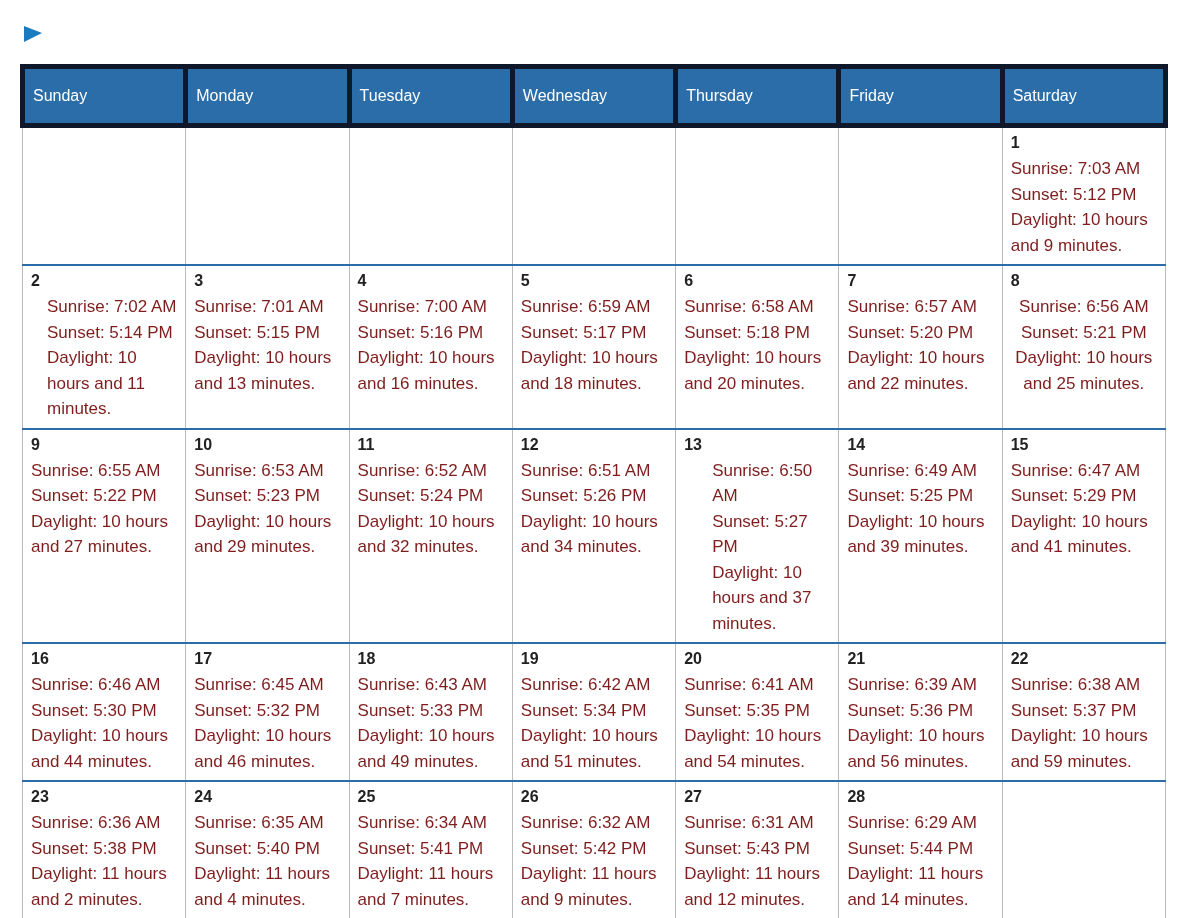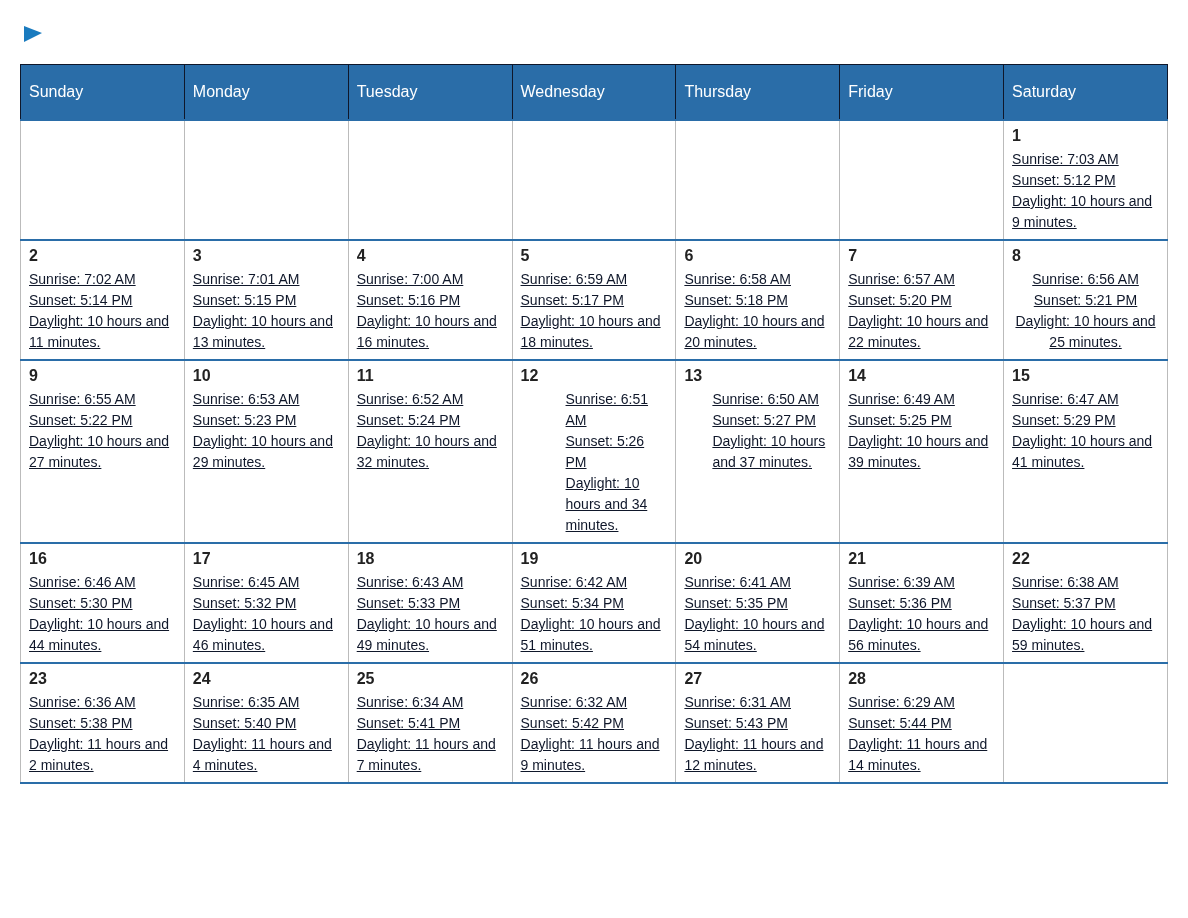--- a/index.html
+++ b/index.html
@@ -35,21 +35,21 @@
       border-collapse: collapse;
       border: 1px solid #999;
     }
     .calendar th {
       background: #2a6da8;
       color: #fff;
       font-size: 16px;
       font-weight: normal;
       padding: 18px 8px;
       text-align: left;
-      border: 1px solid #0f172a;
+      border: 5px solid #0f172a;
     }
     .calendar td {
       vertical-align: top;
       padding: 6px 8px;
       border: 1px solid #bbb;
       width: 14.28%;
       min-height: 100px;
       font-size: 13px;
       color: #333;
       background: #fff;
@@ -58,24 +58,23 @@
       border-bottom: 2px solid #2a6da8;
     }
     .day-number {
       font-size: 16px;
       font-weight: bold;
       color: #222;
       display: block;
       margin-bottom: 4px;
     }
     .day-info {
-      font-size: 14px;
-      color: #0f172a;
+      font-size: 17px;
+      color: #7f1d1d;
       line-height: 1.5;
-      text-decoration: underline;
     }
     .empty-cell {
       background: #f9f9f9;
     }
     .logo-wrapper {
       display: flex;
       align-items: flex-start;
     }
     .logo-text-general {
       font-size: 30px;
@@ -129,21 +128,21 @@
         <td>
           <span class="day-number">1</span>
           <div class="day-info" style="white-space: pre-line;">Sunrise: 7:03 AM
 Sunset: 5:12 PM
 Daylight: 10 hours and 9 minutes.</div>
         </td>
       </tr>
       <tr>
         <td>
           <span class="day-number">2</span>
-          <div class="day-info" style="white-space: pre-line;">Sunrise: 7:02 AM
+          <div class="day-info" style="white-space: pre-line; margin-left: 16px;">Sunrise: 7:02 AM
 Sunset: 5:14 PM
 Daylight: 10 hours and 11 minutes.</div>
         </td>
         <td>
           <span class="day-number">3</span>
           <div class="day-info" style="white-space: pre-line;">Sunrise: 7:01 AM
 Sunset: 5:15 PM
 Daylight: 10 hours and 13 minutes.</div>
         </td>
         <td>
@@ -191,21 +190,21 @@
 Daylight: 10 hours and 29 minutes.</div>
         </td>
         <td>
           <span class="day-number">11</span>
           <div class="day-info" style="white-space: pre-line;">Sunrise: 6:52 AM
 Sunset: 5:24 PM
 Daylight: 10 hours and 32 minutes.</div>
         </td>
         <td>
           <span class="day-number">12</span>
-          <div class="day-info" style="white-space: pre-line; margin-left: 45px;">Sunrise: 6:51 AM
+          <div class="day-info" style="white-space: pre-line;">Sunrise: 6:51 AM
 Sunset: 5:26 PM
 Daylight: 10 hours and 34 minutes.</div>
         </td>
         <td>
           <span class="day-number">13</span>
           <div class="day-info" style="white-space: pre-line; margin-left: 28px;">Sunrise: 6:50 AM
 Sunset: 5:27 PM
 Daylight: 10 hours and 37 minutes.</div>
         </td>
         <td>

